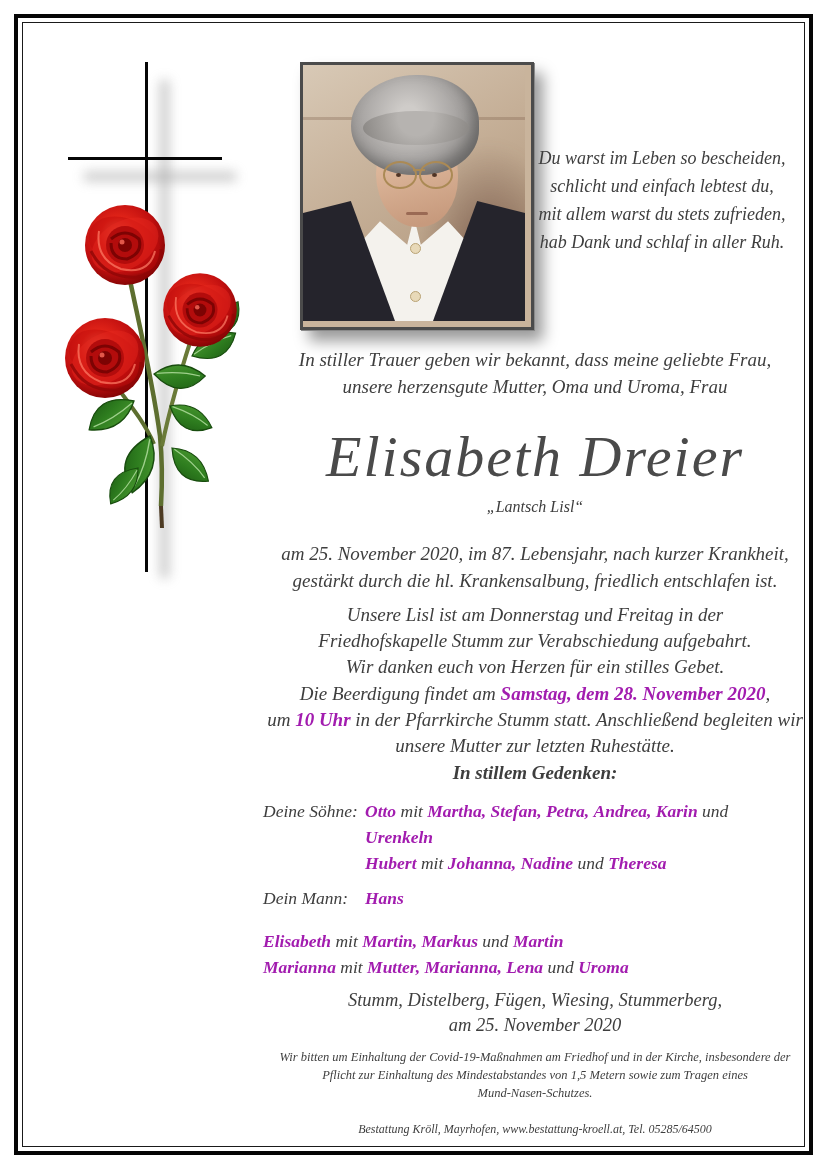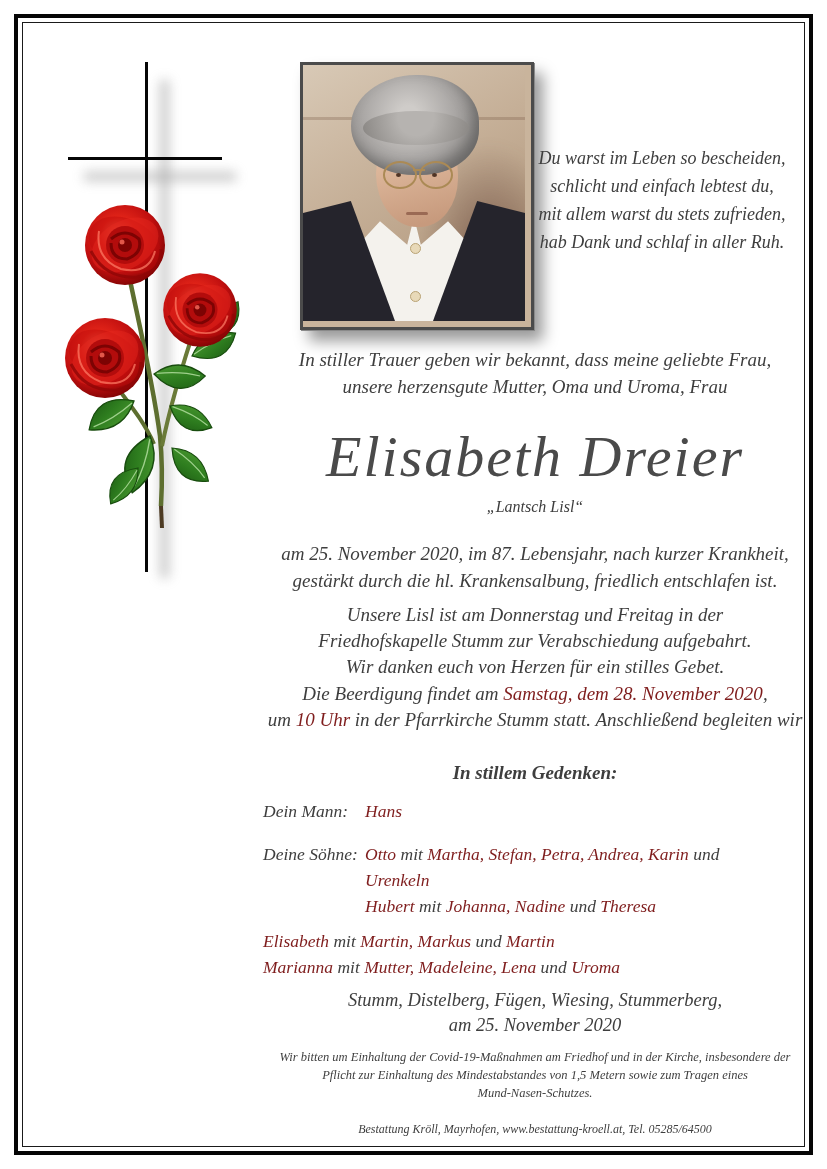--- a/index.html
+++ b/index.html
@@ -40,21 +40,21 @@
          clip-path:polygon(0 58%,30% 6%,46% 28%,50% 2%,54% 28%,70% 6%,100% 58%,100% 100%,0 100%);}
   .vest-l{left:0;bottom:0;width:92px;height:120px;background:#25242c;
           clip-path:polygon(0 10%,52% 0,100% 100%,0 100%);}
   .vest-r{right:0;bottom:0;width:92px;height:120px;background:#25242c;
           clip-path:polygon(48% 0,100% 10%,100% 100%,0 100%);}
   .btn1,.btn2{left:107px;width:9px;height:9px;border-radius:50%;background:#e8d9b8;border:1px solid #b9a375;}
   .btn1{top:178px;} .btn2{top:226px;}
   
   .txt{font-style:italic;}
   .center{text-align:center;}
-  b{font-weight:400;color:#7f1d1d;}
+  b{font-weight:700;color:#a21caf;}
   .quote{left:512px;top:144px;width:300px;font-size:18px;line-height:28px;}
   .announce{left:215px;top:346px;width:640px;font-size:19px;line-height:27px;}
   .name{left:215px;top:424px;width:640px;font-size:58px;line-height:1.15;color:#4a4a4a;letter-spacing:2px;}
   .nickname{left:215px;top:498px;width:640px;font-size:16px;}
   .death{left:215px;top:540px;width:640px;font-size:19px;line-height:27px;}
   .laying{left:215px;top:602px;width:640px;font-size:19px;line-height:26px;}
   .funeral{left:215px;top:681px;width:640px;font-size:19px;line-height:26px;}
   .gedenken{left:215px;top:762px;width:640px;font-size:19px;font-weight:700;}
   .family{left:263px;top:798px;width:520px;font-size:17.5px;line-height:26px;}
   .fam-row{display:flex;align-items:flex-start;}
@@ -157,35 +157,35 @@
 
   <div class="abs txt center announce">In stiller Trauer geben wir bekannt, dass meine geliebte Frau,<br>unsere herzensgute Mutter, Oma und Uroma, Frau</div>
 
   <div class="abs txt center name">Elisabeth Dreier</div>
   <div class="abs txt center nickname">„Lantsch Lisl“</div>
 
   <div class="abs txt center death">am 25. November 2020, im 87. Lebensjahr, nach kurzer Krankheit,<br>gestärkt durch die hl. Krankensalbung, friedlich entschlafen ist.</div>
 
   <div class="abs txt center laying">Unsere Lisl ist am Donnerstag und Freitag in der<br>Friedhofskapelle Stumm zur Verabschiedung aufgebahrt.<br>Wir danken euch von Herzen für ein stilles Gebet.</div>
 
-  <div class="abs txt center funeral"><span>Die Beerdigung findet am </span><b>Samstag, dem 28. November 2020</b><span>,</span><br><span>um </span><b>10 Uhr</b><span> in der Pfarrkirche Stumm statt. Anschließend begleiten wir</span><br></div>
+  <div class="abs txt center funeral"><span>Die Beerdigung findet am </span><b>Samstag, dem 28. November 2020</b><span>,</span><br><span>um </span><b>10 Uhr</b><span> in der Pfarrkirche Stumm statt. Anschließend begleiten wir</span><br><span>unsere Mutter zur letzten Ruhestätte.</span></div>
 
   <div class="abs txt center gedenken">In stillem Gedenken:</div>
 
   <div class="abs txt family">
+    <div class="fam-row mb9">
+      <span class="fam-label">Deine Söhne:</span>
+      <span class="fam-names"><b>Otto</b><span> mit </span><b>Martha,</b><span> </span><b>Stefan,</b><span> </span><b>Petra,</b><span> </span><b>Andrea,</b><span> </span><b>Karin</b><span> und </span><b>Urenkeln</b><br><b>Hubert</b><span> mit </span><b>Johanna,</b><span> </span><b>Nadine</b><span> und </span><b>Theresa</b></span>
+    </div>
     <div class="fam-row mb17">
       <span class="fam-label">Dein Mann:</span>
       <span class="fam-names"><b>Hans</b></span>
     </div>
-    <div class="fam-row mb9">
-      <span class="fam-label">Deine Söhne:</span>
-      <span class="fam-names"><b>Otto</b><span> mit </span><b>Martha,</b><span> </span><b>Stefan,</b><span> </span><b>Petra,</b><span> </span><b>Andrea,</b><span> </span><b>Karin</b><span> und </span><b>Urenkeln</b><br><b>Hubert</b><span> mit </span><b>Johanna,</b><span> </span><b>Nadine</b><span> und </span><b>Theresa</b></span>
-    </div>
     <div class="fam-row mb2">
-      <span class="fam-names"><b>Elisabeth</b><span> mit </span><b>Martin,</b><span> </span><b>Markus</b><span> und </span><b>Martin</b><br><b>Marianna</b><span> mit </span><b>Mutter,</b><span> </span><b>Madeleine,</b><span> </span><b>Lena</b><span> und </span><b>Uroma</b></span>
+      <span class="fam-names"><b>Elisabeth</b><span> mit </span><b>Martin,</b><span> </span><b>Markus</b><span> und </span><b>Martin</b><br><b>Marianna</b><span> mit </span><b>Mutter,</b><span> </span><b>Marianna,</b><span> </span><b>Lena</b><span> und </span><b>Uroma</b></span>
     </div>
   </div>
 
   <div class="abs txt center places">Stumm, Distelberg, Fügen, Wiesing, Stummerberg,<br>am 25. November 2020</div>
 
   <div class="abs txt center covid">Wir bitten um Einhaltung der Covid-19-Maßnahmen am Friedhof und in der Kirche, insbesondere der<br>Pflicht zur Einhaltung des Mindestabstandes von 1,5 Metern sowie zum Tragen eines<br>Mund-Nasen-Schutzes.</div>
 
   <div class="abs txt center footer">Bestattung Kröll, Mayrhofen, www.bestattung-kroell.at, Tel. 05285/64500</div>
 </div>
 

